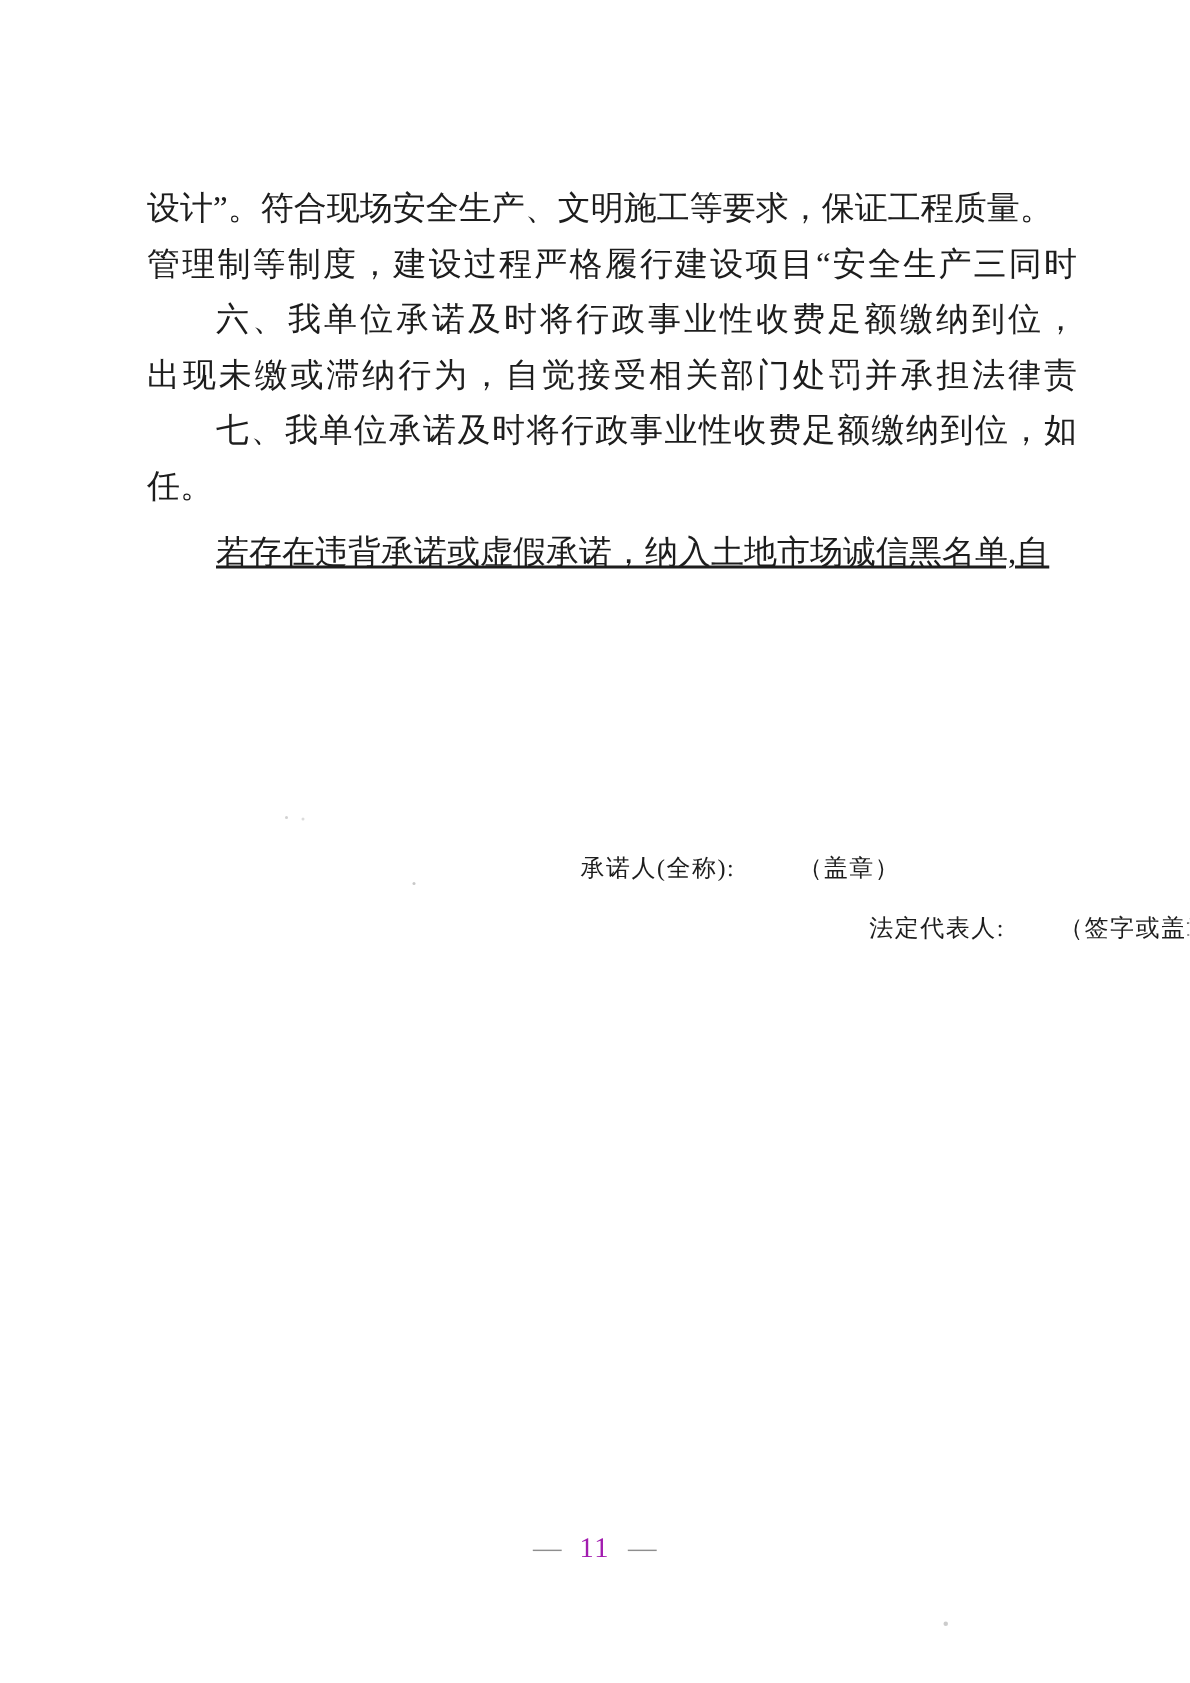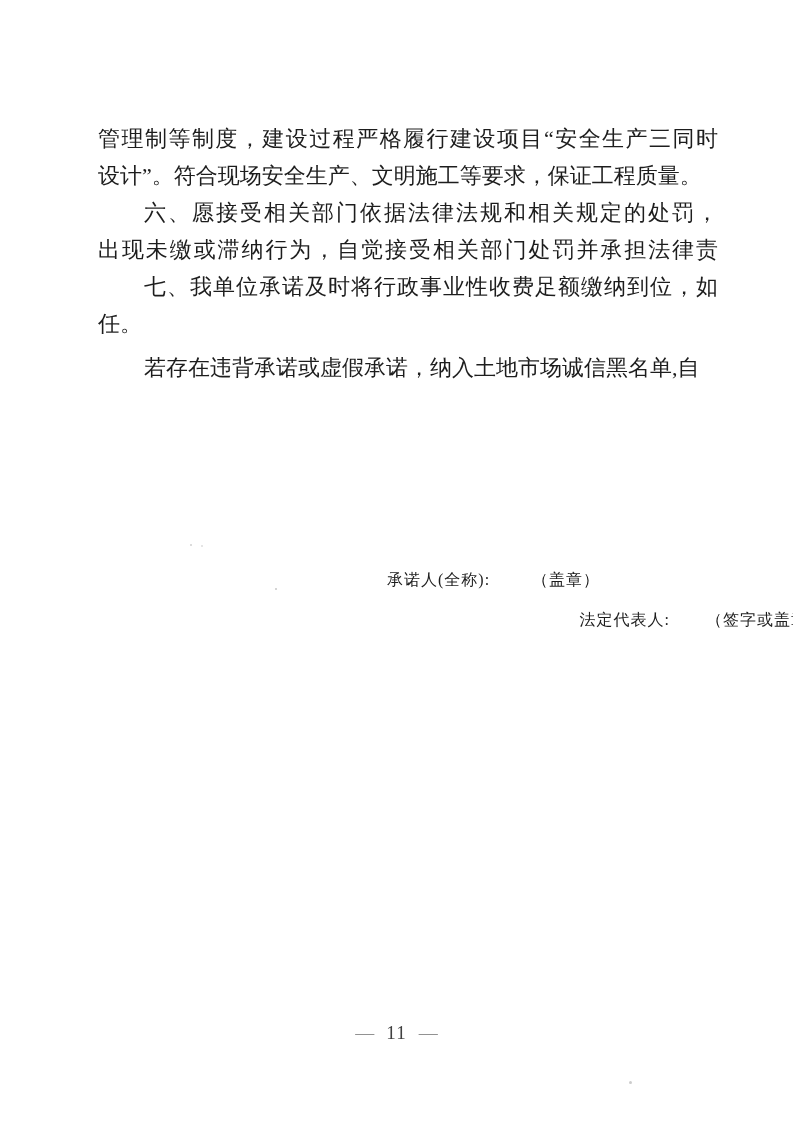--- a/index.html
+++ b/index.html
@@ -16,21 +16,21 @@
   .body-text {
     position: absolute;
     left: 98px;
     top: 120px;
     width: 620px;
     font-size: 22px;
     line-height: 37px;
     color: #1d1d1d;
   }
   .para { margin: 0; padding: 0; }
-  .para.gap-top { margin-top: 7px; }
+  .para.gap-top { margin-top: 7px; text-decoration: underline; }
   .line { display: block; }
   .line.full {
     text-align: justify;
     text-align-last: justify;
   }
   .line.start { text-indent: 46px; }
   
   .signature {
     position: absolute;
     left: 0;
@@ -52,46 +52,46 @@
   
   .footer {
     position: absolute;
     left: 0;
     top: 1022px;
     width: 100%;
     text-align: center;
     font-size: 19px;
   }
   .footer .dash { color: #8e8e8e; }
-  .footer .num { color: #404040; letter-spacing: 1px; margin: 0 12px; }
+  .footer .num { color: #a21caf; letter-spacing: 1px; margin: 0 12px; }
   
   .speck {
     position: absolute;
     background: #9a9a9a;
     border-radius: 50%;
   }
   .speck.s1 { left: 190px; top: 544px; width: 2px; height: 2px; opacity: .45; }
   .speck.s2 { left: 201px; top: 545px; width: 2px; height: 2px; opacity: .35; }
   .speck.s3 { left: 275px; top: 588px; width: 2px; height: 2px; opacity: .55; }
   .speck.s4 { left: 629px; top: 1081px; width: 3px; height: 3px; opacity: .5; }
 </style>
 </head>
 <body>
 
 <div class="page">
 
   <div class="body-text">
 
     <p class="para">
+      <span class="line">设计”。符合现场安全生产、文明施工等要求，保证工程质量。</span>
       <span class="line full">管理制等制度，建设过程严格履行建设项目“安全生产三同时</span>
-      <span class="line">设计”。符合现场安全生产、文明施工等要求，保证工程质量。</span>
     </p>
 
     <p class="para">
-      <span class="line full start">六、愿接受相关部门依据法律法规和相关规定的处罚，</span>
+      <span class="line full start">六、我单位承诺及时将行政事业性收费足额缴纳到位，</span>
     </p>
 
     <p class="para">
       <span class="line full">出现未缴或滞纳行为，自觉接受相关部门处罚并承担法律责</span>
       <span class="line full start">七、我单位承诺及时将行政事业性收费足额缴纳到位，如</span>
       <span class="line">任。</span>
     </p>
 
     <p class="para gap-top">
       <span class="line start">若存在违背承诺或虚假承诺，纳入土地市场诚信黑名单,自</span>

